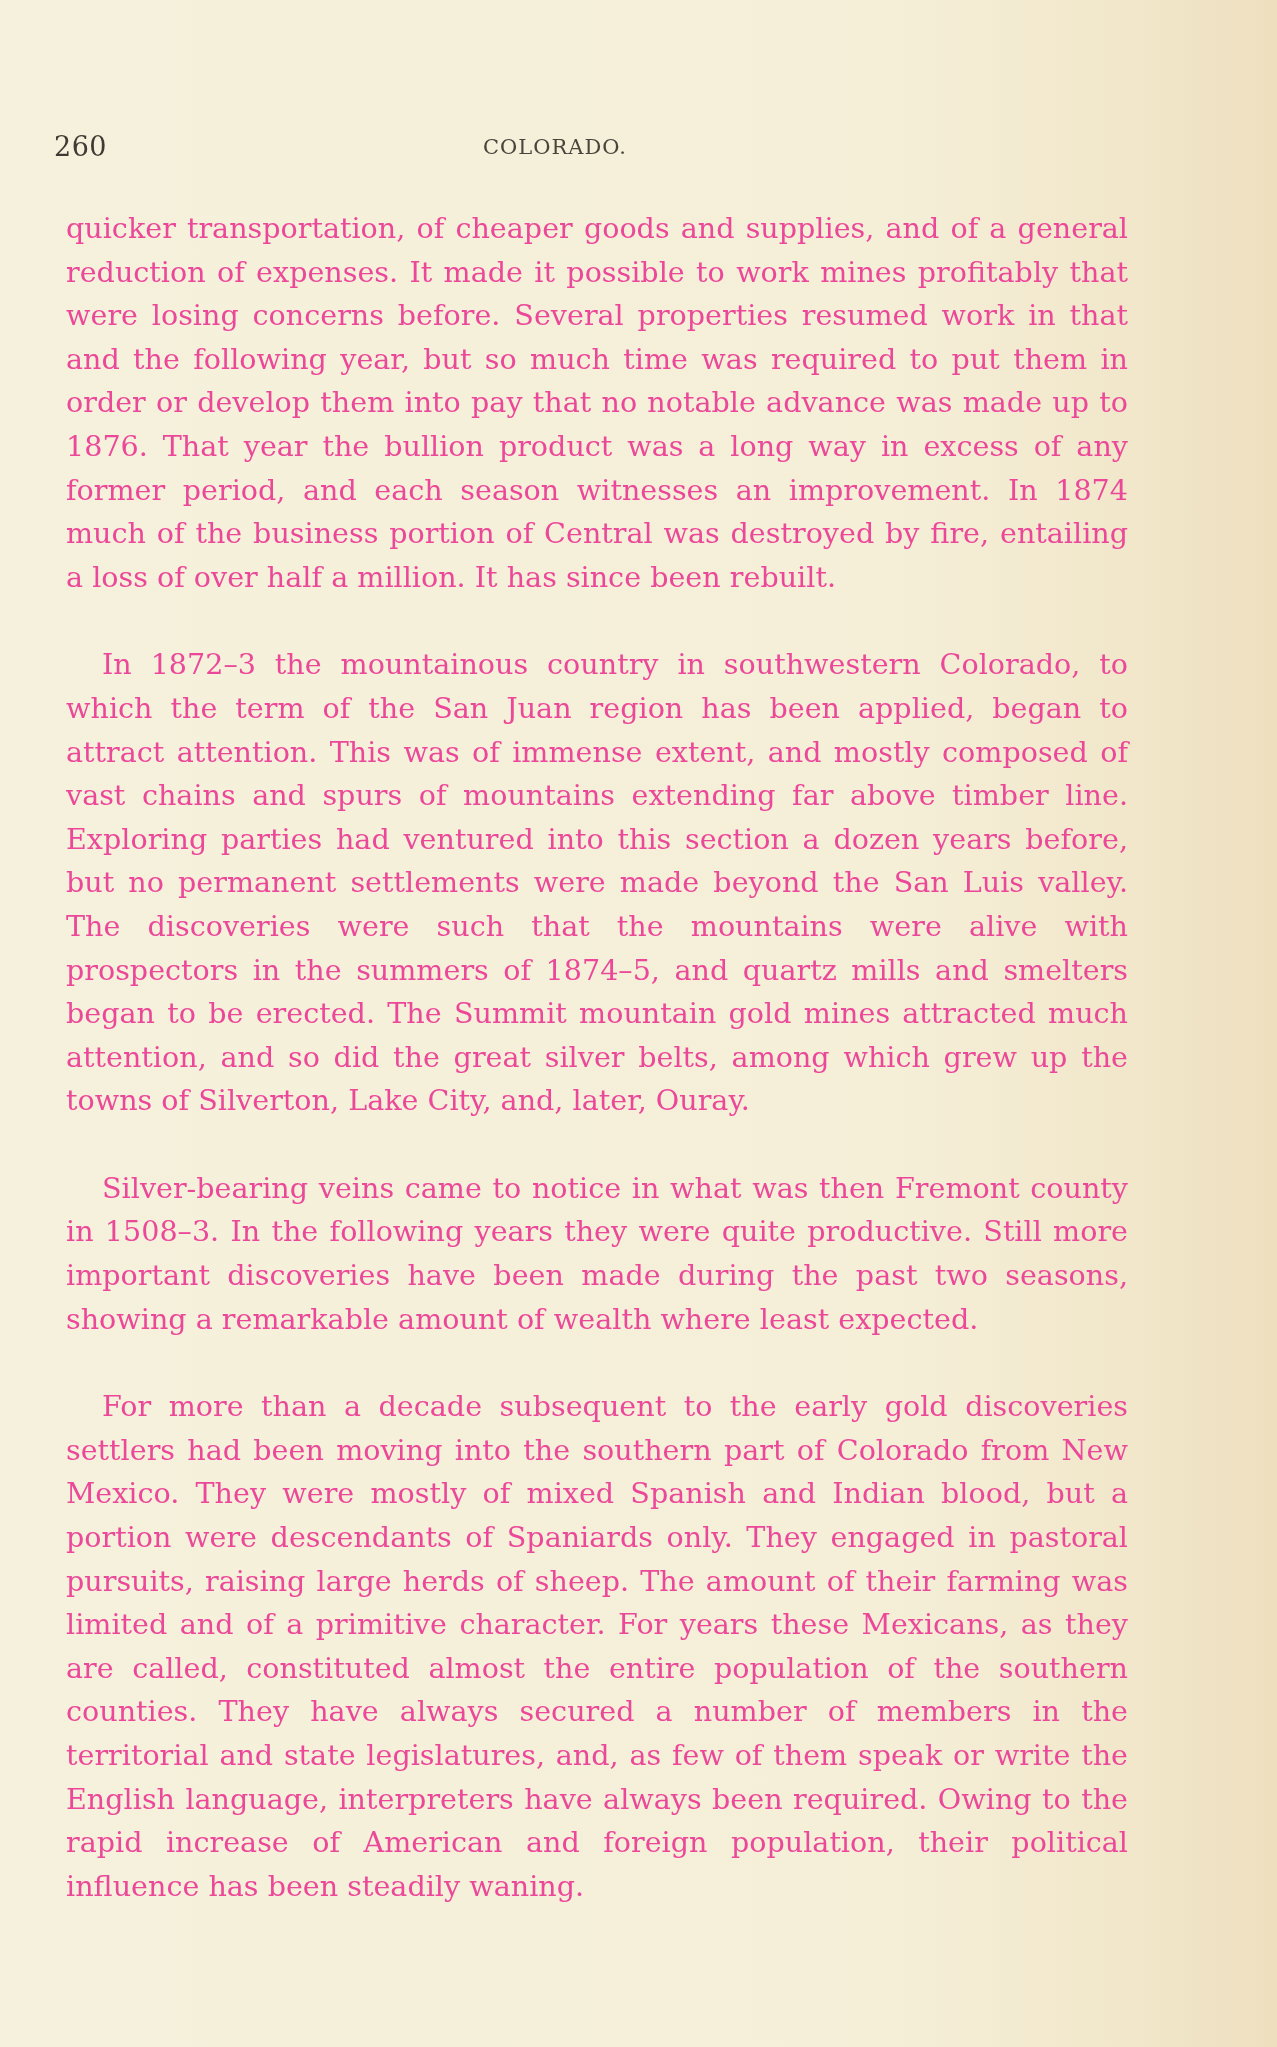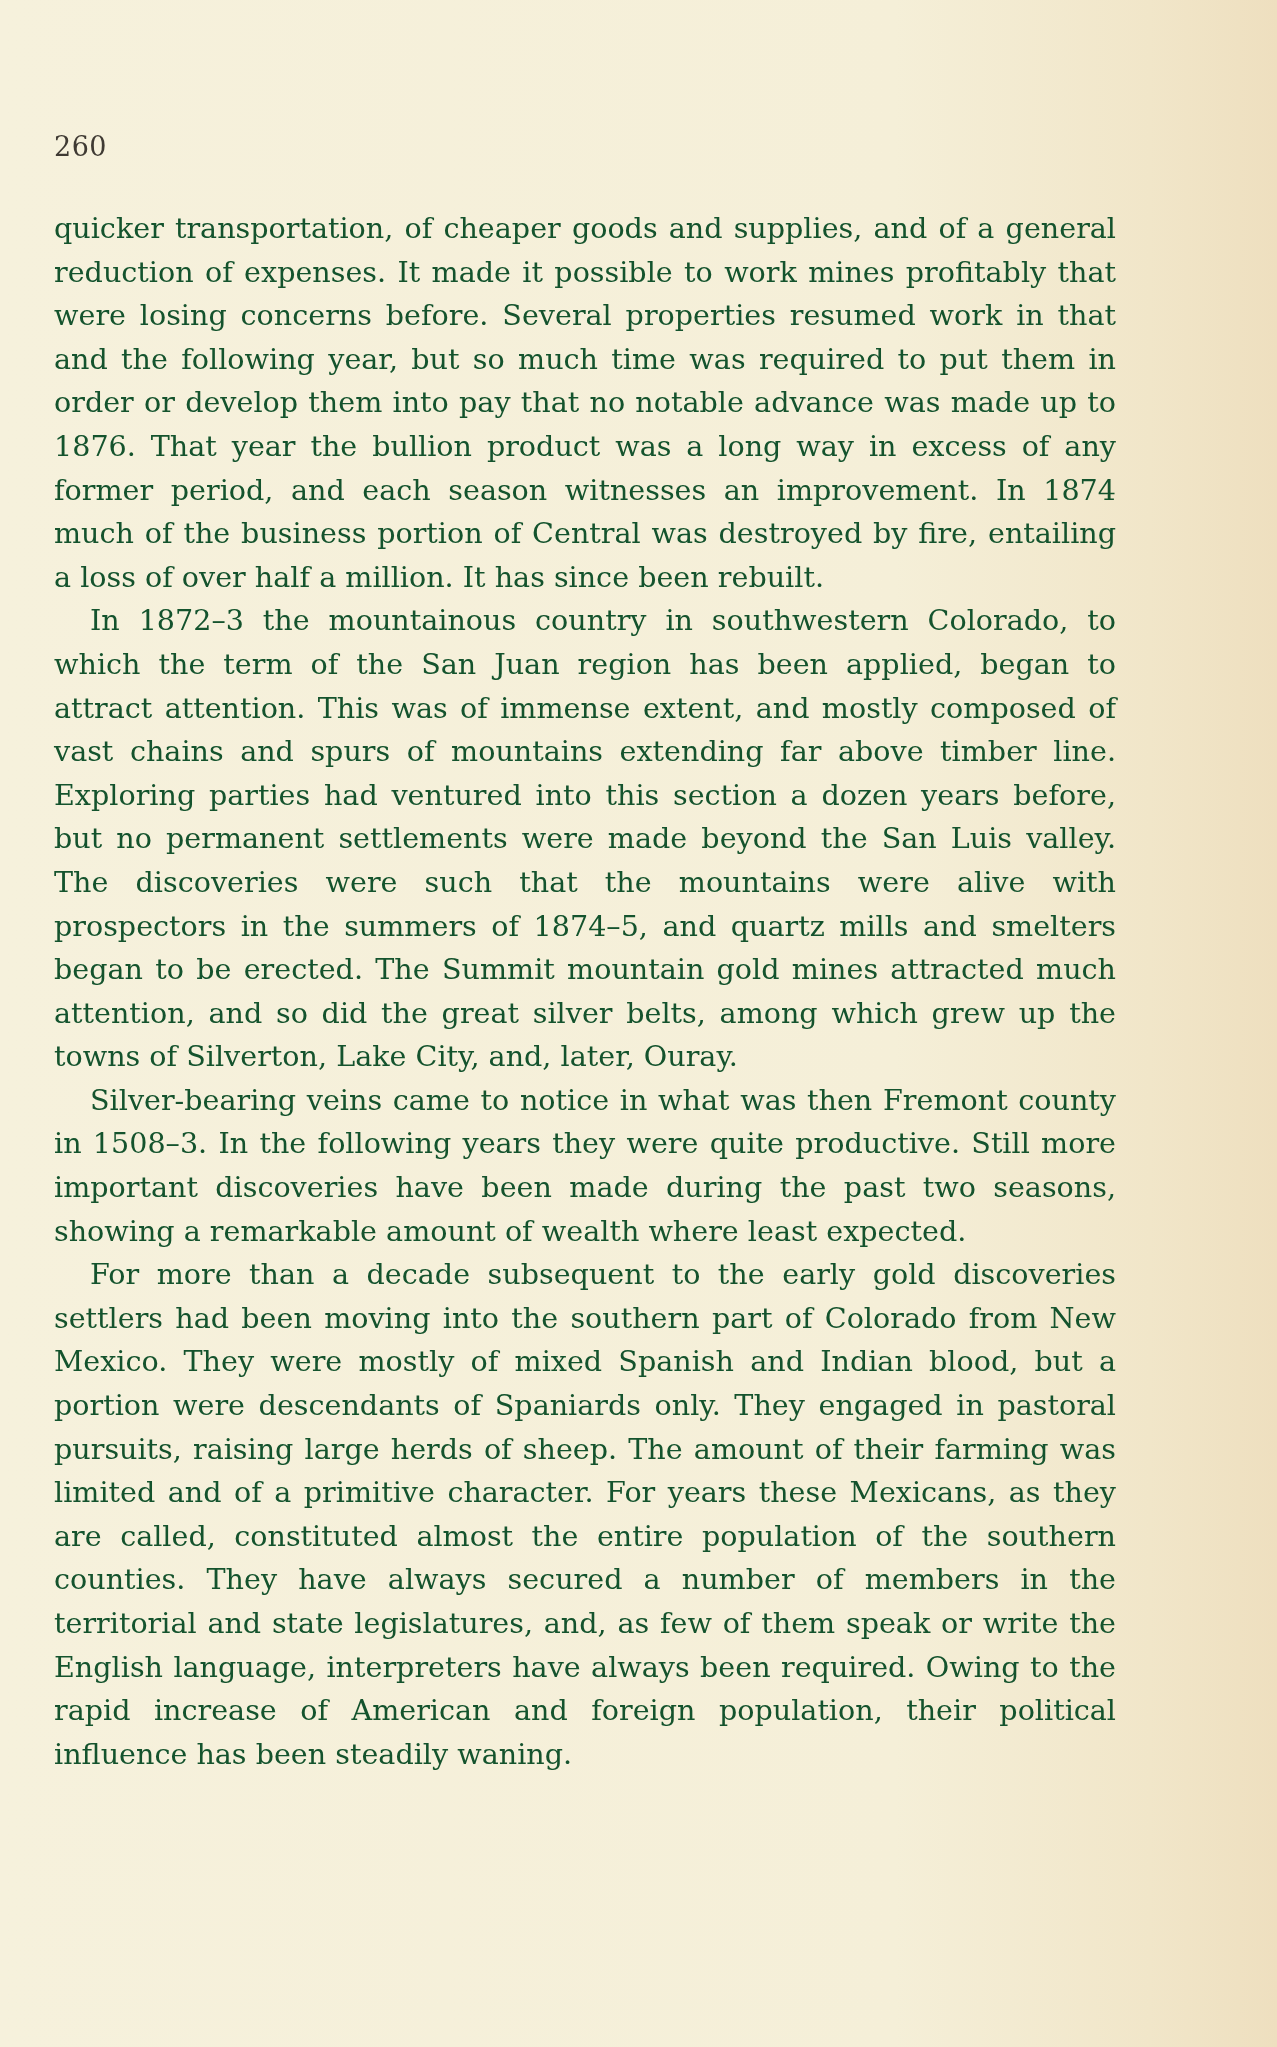--- a/index.html
+++ b/index.html
@@ -37,40 +37,42 @@
       top: 4px;
       text-align: center;
       font-size: 21px;
       letter-spacing: 1px;
       color: #4a443c;
       padding-right: 60px;
     }
     .body-text {
       position: absolute;
       top: 207px;
-      left: 54px;
+      left: 66px;
       width: 1062px;
       font-size: 28.6px;
       line-height: 43.6px;
       text-align: justify;
-      color: #14532d;
+      color: #ec4899;
     }
     .para {
       margin: 0;
       text-indent: 0;
     }
     .para.indent {
       text-indent: 36px;
+      margin-top: 44px;
     }
   </style>
 </head>
 <body>
 
 <div class="header">
   <span class="page-number">260</span>
+  <span class="running-head">COLORADO.</span>
 </div>
 
 <div class="body-text">
   <p class="para">quicker transportation, of cheaper goods and supplies, and of a general reduction of expenses. It made it possible to work mines profitably that were losing concerns before. Several properties resumed work in that and the following year, but so much time was required to put them in order or develop them into pay that no notable advance was made up to 1876. That year the bullion product was a long way in excess of any former period, and each season witnesses an improvement. In 1874 much of the business portion of Central was destroyed by fire, entailing a loss of over half a million. It has since been rebuilt.</p>
   <p class="para indent">In 1872–3 the mountainous country in southwestern Colorado, to which the term of the San Juan region has been applied, began to attract attention. This was of immense extent, and mostly composed of vast chains and spurs of mountains extending far above timber line. Exploring parties had ventured into this section a dozen years before, but no permanent settlements were made beyond the San Luis valley. The discoveries were such that the mountains were alive with prospectors in the summers of 1874–5, and quartz mills and smelters began to be erected. The Summit mountain gold mines attracted much attention, and so did the great silver belts, among which grew up the towns of Silverton, Lake City, and, later, Ouray.</p>
   <p class="para indent">Silver-bearing veins came to notice in what was then Fremont county in 1508–3. In the following years they were quite productive. Still more important discoveries have been made during the past two seasons, showing a remarkable amount of wealth where least expected.</p>
   <p class="para indent">For more than a decade subsequent to the early gold discoveries settlers had been moving into the southern part of Colorado from New Mexico. They were mostly of mixed Spanish and Indian blood, but a portion were descendants of Spaniards only. They engaged in pastoral pursuits, raising large herds of sheep. The amount of their farming was limited and of a primitive character. For years these Mexicans, as they are called, constituted almost the entire population of the southern counties. They have always secured a number of members in the territorial and state legislatures, and, as few of them speak or write the English language, interpreters have always been required. Owing to the rapid increase of American and foreign population, their political influence has been steadily waning.</p>
 </div>
 
 </body></html>

